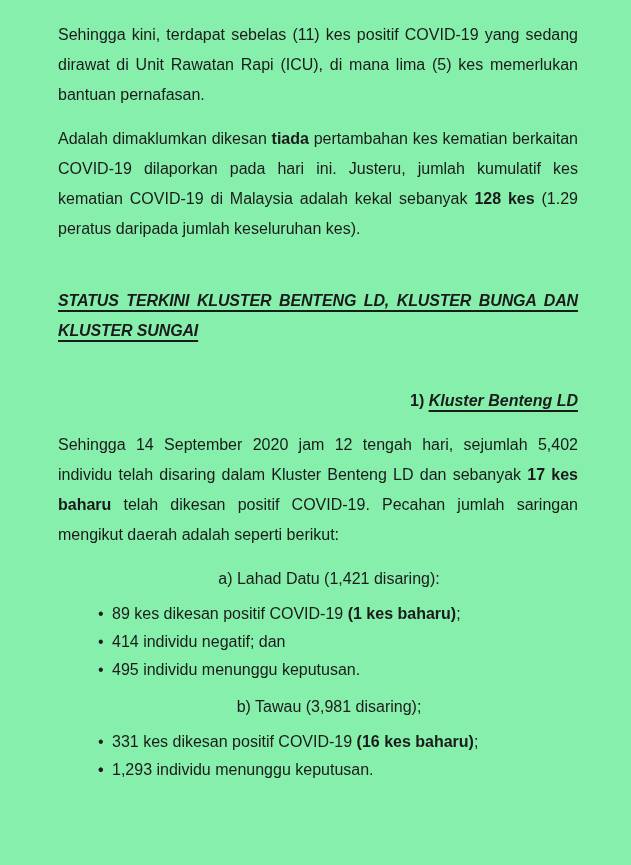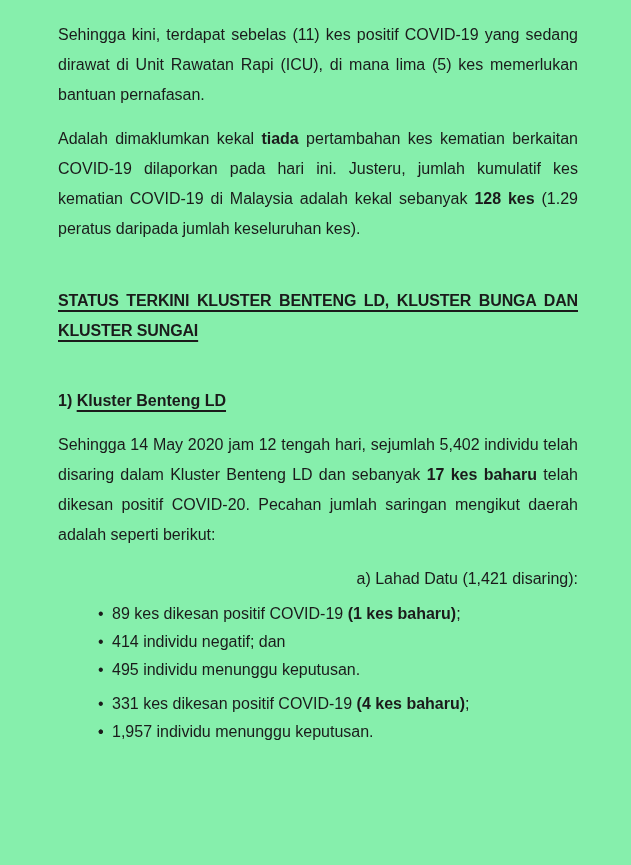--- a/index.html
+++ b/index.html
@@ -28,30 +28,30 @@
     margin: 42px 0 0 0;
     text-align: justify;
     letter-spacing: -0.15px;
   }
   .heading span {
     text-underline-offset: 4px;
     text-decoration-thickness: 2px;
   }
   .sub {
     margin: 40px 0 14px 0;
-    text-align: left;
+    text-align: right;
   }
   .sub span {
     text-underline-offset: 4px;
     text-decoration-thickness: 2px;
   }
   .list-label {
     margin: 10px 0 0 0;
     padding-left: 22px;
-    text-align: right;
+    text-align: center;
   }
   .list-label.second {
     margin-top: 8px;
   }
   ul.bullets {
     list-style: none;
     margin: 6px 0 0 0;
     padding: 0;
   }
   ul.bullets li {
@@ -59,62 +59,63 @@
     padding-left: 54px;
     line-height: 28px;
     text-align: left;
   }
   ul.bullets li .dot {
     position: absolute;
     left: 40px;
     top: 0;
   }
   .b { font-weight: bold; }
-  .u { text-decoration: underline; }
+  .u { text-decoration: underline; font-style: italic; }
 </style>
 </head>
 <body>
 
 <div class="page">
 
   <p class="para"><span>Sehingga kini, terdapat sebelas (11) kes positif COVID-19 yang sedang dirawat di Unit Rawatan Rapi (ICU), di mana lima (5) kes memerlukan bantuan pernafasan.</span></p>
 
-  <p class="para"><span>Adalah dimaklumkan kekal </span><span class="b">tiada</span><span> pertambahan kes kematian berkaitan COVID-19 dilaporkan pada hari ini. Justeru, jumlah kumulatif kes kematian COVID-19 di Malaysia adalah kekal sebanyak </span><span class="b">128 kes</span><span> (1.29 peratus daripada jumlah keseluruhan kes).</span></p>
+  <p class="para"><span>Adalah dimaklumkan dikesan </span><span class="b">tiada</span><span> pertambahan kes kematian berkaitan COVID-19 dilaporkan pada hari ini. Justeru, jumlah kumulatif kes kematian COVID-19 di Malaysia adalah kekal sebanyak </span><span class="b">128 kes</span><span> (1.29 peratus daripada jumlah keseluruhan kes).</span></p>
 
   <p class="para heading"><span class="b u">STATUS TERKINI KLUSTER BENTENG LD, KLUSTER BUNGA DAN KLUSTER SUNGAI</span></p>
 
   <p class="para sub"><span class="b">1) </span><span class="b u">Kluster Benteng LD</span></p>
 
-  <p class="para"><span>Sehingga 14 May 2020 jam 12 tengah hari, sejumlah 5,402 individu telah disaring dalam Kluster Benteng LD dan sebanyak </span><span class="b">17 kes baharu</span><span> telah dikesan positif COVID-20. Pecahan jumlah saringan mengikut daerah adalah seperti berikut:</span></p>
+  <p class="para"><span>Sehingga 14 September 2020 jam 12 tengah hari, sejumlah 5,402 individu telah disaring dalam Kluster Benteng LD dan sebanyak </span><span class="b">17 kes baharu</span><span> telah dikesan positif COVID-19. Pecahan jumlah saringan mengikut daerah adalah seperti berikut:</span></p>
 
   <p class="para list-label"><span>a) Lahad Datu (1,421 disaring):</span></p>
 
   <ul class="bullets">
     <li>
       <span class="dot">•</span>
       <span><span>89 kes dikesan positif COVID-19 </span><span class="b">(1 kes baharu)</span><span>;</span></span>
     </li>
     <li>
       <span class="dot">•</span>
       <span><span>414 individu negatif; dan</span></span>
     </li>
     <li>
       <span class="dot">•</span>
       <span><span>495 individu menunggu keputusan.</span></span>
     </li>
   </ul>
 
+  <p class="para list-label second"><span>b) Tawau (3,981 disaring);</span></p>
 
   <ul class="bullets">
     <li>
       <span class="dot">•</span>
-      <span><span>331 kes dikesan positif COVID-19 </span><span class="b">(4 kes baharu)</span><span>;</span></span>
+      <span><span>331 kes dikesan positif COVID-19 </span><span class="b">(16 kes baharu)</span><span>;</span></span>
     </li>
     <li>
       <span class="dot">•</span>
     </li>
     <li>
       <span class="dot">•</span>
-      <span><span>1,957 individu menunggu keputusan.</span></span>
+      <span><span>1,293 individu menunggu keputusan.</span></span>
     </li>
   </ul>
 
 </div>
 
 </body></html>

